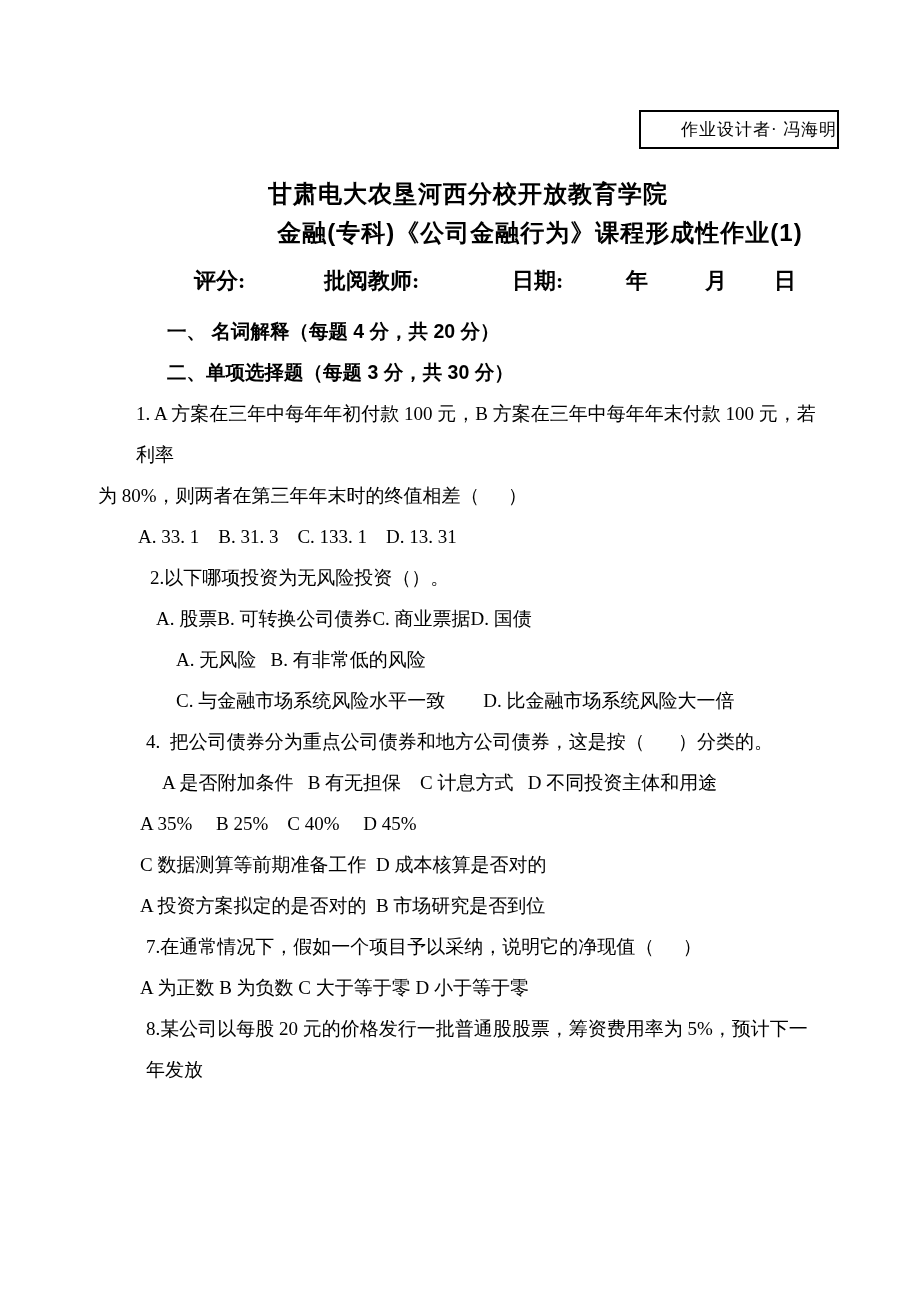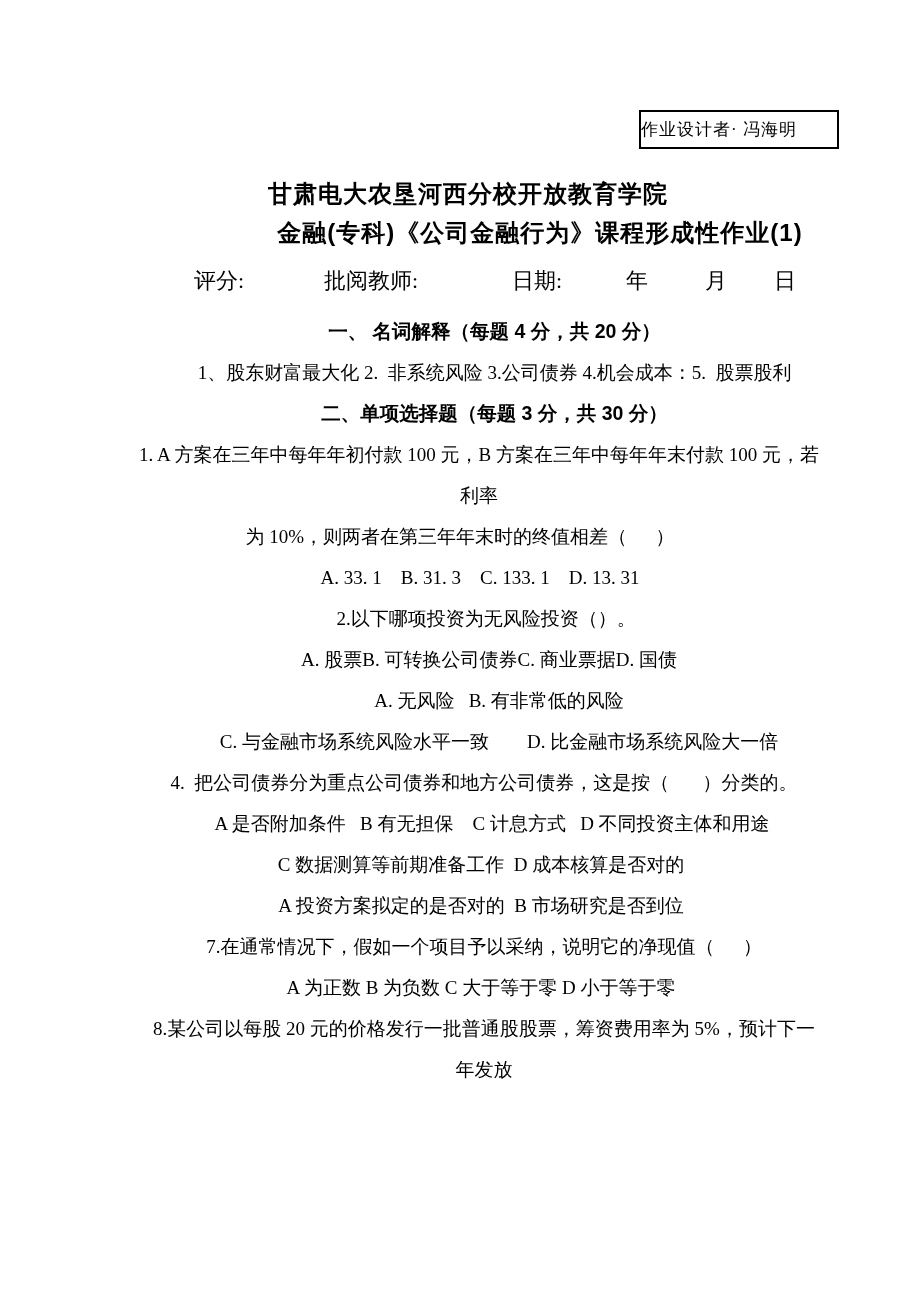--- a/index.html
+++ b/index.html
@@ -10,21 +10,21 @@
     background: #ffffff;
     color: #000000;
     overflow: hidden;
     font-family: "Liberation Serif", "DejaVu Serif", serif;
   }
   .designer-box {
     position: absolute;
     left: 639px; top: 110px;
     width: 196px; height: 35px;
     border: 2px solid #000000;
-    display: flex; align-items: center; justify-content: flex-start;
+    display: flex; align-items: center; justify-content: flex-end;
     font-size: 17px;
     letter-spacing: 1px;
     font-family: "Liberation Serif", "DejaVu Serif", serif;
   }
   .doc-title {
     position: absolute;
     left: 0; top: 170px; width: 920px;
     text-align: center;
     font-size: 24px; font-weight: bold;
     font-family: "Liberation Sans", "DejaVu Sans", sans-serif;
@@ -38,39 +38,39 @@
     transform: translateX(80px);
     font-size: 24px; font-weight: bold;
     font-family: "Liberation Sans", "DejaVu Sans", sans-serif;
     letter-spacing: 1px;
     margin: 0;
   }
   .grading {
     position: absolute;
     left: 0; top: 266px; width: 848px; height: 30px;
     font-size: 22px;
+    font-weight: bold;
   }
   .grading span { position: absolute; white-space: pre; }
   .g-score   { left: 194px; }
   .g-teacher { left: 324px; }
   .g-date    { left: 512px; }
   .g-year    { left: 626px; }
   .g-month   { left: 705px; }
   .g-day     { left: 774px; }
   .body-flow {
     position: absolute;
     left: 98px; top: 311px;
     width: 724px;
   }
   .body-flow p {
     margin: 0;
     line-height: 41px;
     font-size: 19px;
     white-space: pre-wrap;
-    text-align: center;
   }
   .body-flow p.hd {
     font-weight: bold;
     font-family: "Liberation Sans", "DejaVu Sans", sans-serif;
     font-size: 19.5px;
   }
   .ind0  { margin-left: 0; }
   .ind38 { margin-left: 38px !important; }
   .ind40 { margin-left: 40px !important; }
   .ind42 { margin-left: 42px !important; }
@@ -98,36 +98,36 @@
     <span class="g-score">评分:</span>
     <span class="g-teacher">批阅教师:</span>
     <span class="g-date">日期:</span>
     <span class="g-year">年</span>
     <span class="g-month">月</span>
     <span class="g-day">日</span>
   </div>
 
   <div class="body-flow">
     <p class="hd ind69">一、 名词解释（每题 4 分，共 20 分）</p>
-    <p class="ind69">1、股东财富最大化 2.  非系统风险 3.公司债券 4.机会成本：5.  股票股利</p>
     <p class="hd ind69">二、单项选择题（每题 3 分，共 30 分）</p>
 
     <p class="ind38">1. A 方案在三年中每年年初付款 100 元，B 方案在三年中每年年末付款 100 元，若利率</p>
-    <p class="ind0">为 10%，则两者在第三年年末时的终值相差（      ）</p>
+    <p class="ind0">为 80%，则两者在第三年年末时的终值相差（      ）</p>
     <p class="ind40">A. 33. 1    B. 31. 3    C. 133. 1    D. 13. 31</p>
 
     <p class="ind52">2.以下哪项投资为无风险投资（）。</p>
     <p class="ind58">A. 股票B. 可转换公司债券C. 商业票据D. 国债</p>
 
     <p class="ind78">A. 无风险   B. 有非常低的风险</p>
     <p class="ind78">C. 与金融市场系统风险水平一致        D. 比金融市场系统风险大一倍</p>
 
     <p class="ind48">4.  把公司债券分为重点公司债券和地方公司债券，这是按（       ）分类的。</p>
     <p class="ind64">A 是否附加条件   B 有无担保    C 计息方式   D 不同投资主体和用途</p>
 
+    <p class="ind42">A 35%     B 25%    C 40%     D 45%</p>
 
     <p class="ind42">C 数据测算等前期准备工作  D 成本核算是否对的</p>
     <p class="ind42">A 投资方案拟定的是否对的  B 市场研究是否到位</p>
 
     <p class="ind48">7.在通常情况下，假如一个项目予以采纳，说明它的净现值（      ）</p>
     <p class="ind42">A 为正数 B 为负数 C 大于等于零 D 小于等于零</p>
 
     <p class="ind48">8.某公司以每股 20 元的价格发行一批普通股股票，筹资费用率为 5%，预计下一年发放</p>
   </div>
 

